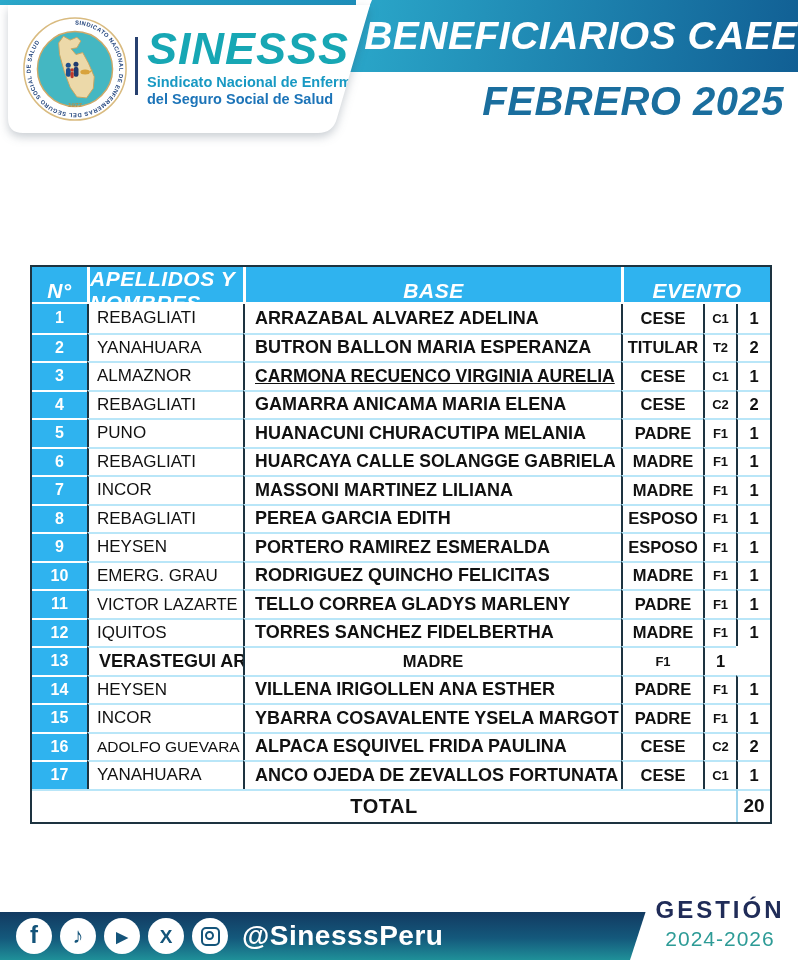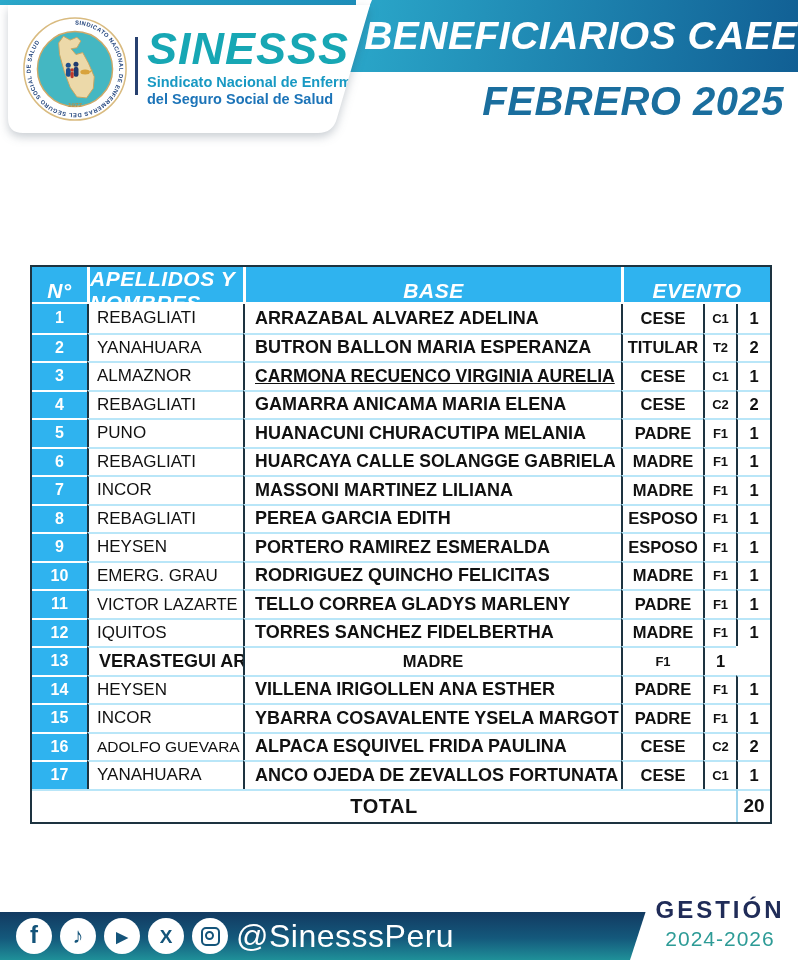--- a/index.html
+++ b/index.html
@@ -66,21 +66,21 @@
     display:flex;align-items:center;justify-content:center;flex:0 0 auto;}
   .glyph{color:var(--glyph);font-weight:700;line-height:1;}
   .fb{font-size:24px;margin-top:-2px;}
   .tk{font-size:22px;}
   .yt{font-size:15px;}
   .xx{font-size:19px;}
   .ig-cam{width:15px;height:15px;border:2.5px solid var(--glyph);border-radius:5px;
     position:relative;display:block;}
   .ig-cam::after{content:"";position:absolute;left:2px;top:2px;width:5px;height:5px;
     border:2px solid var(--glyph);border-radius:50%;}
-  .handle{margin-left:8px;color:#fff;font-weight:400;font-size:32px;letter-spacing:.5px;}
+  .handle{margin-left:14px;color:#fff;font-weight:700;font-size:28px;letter-spacing:.5px;}
   .gestion{position:absolute;right:0;bottom:0;width:168px;height:74px;background:#fff;
     clip-path:polygon(24px 0,100% 0,100% 100%,0 100%);
     display:flex;flex-direction:column;align-items:center;justify-content:center;padding-left:12px;box-sizing:border-box;}
   .g1{color:var(--gestion_navy);font-weight:700;font-size:24px;letter-spacing:3px;text-align:center;}
   .g2{color:var(--gestion_teal);font-weight:400;font-size:21px;letter-spacing:1px;margin-top:3px;}
 </style>
 </head>
 <body>
 
 <div id="page">

